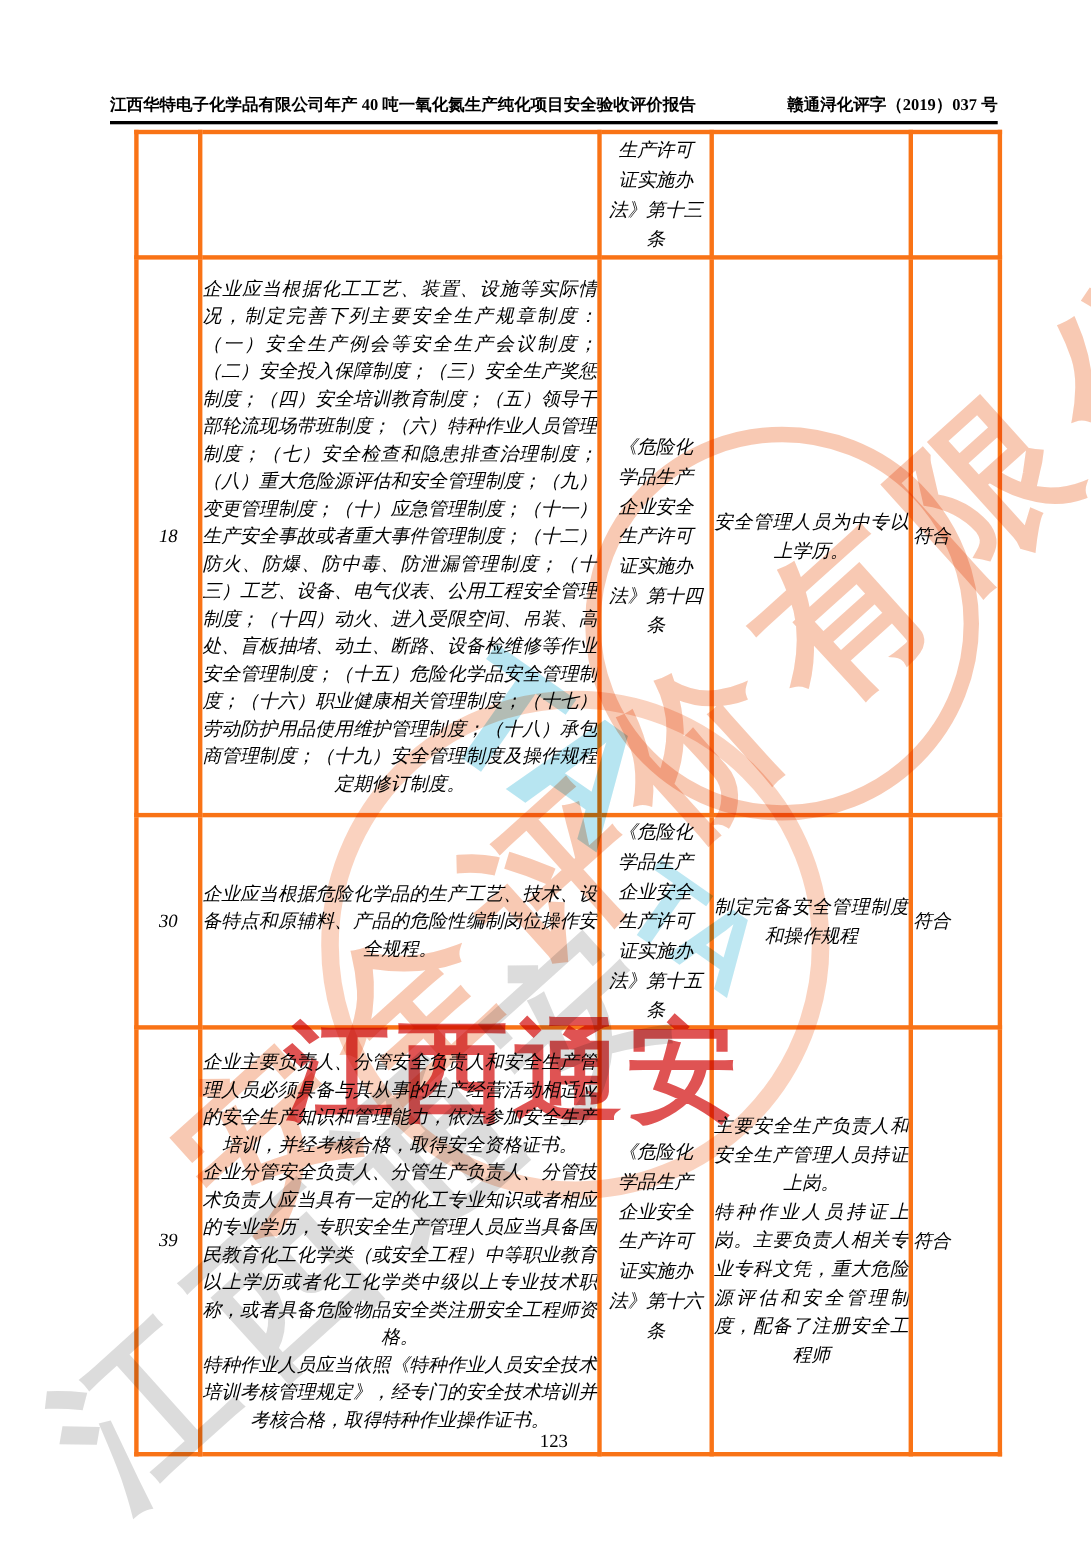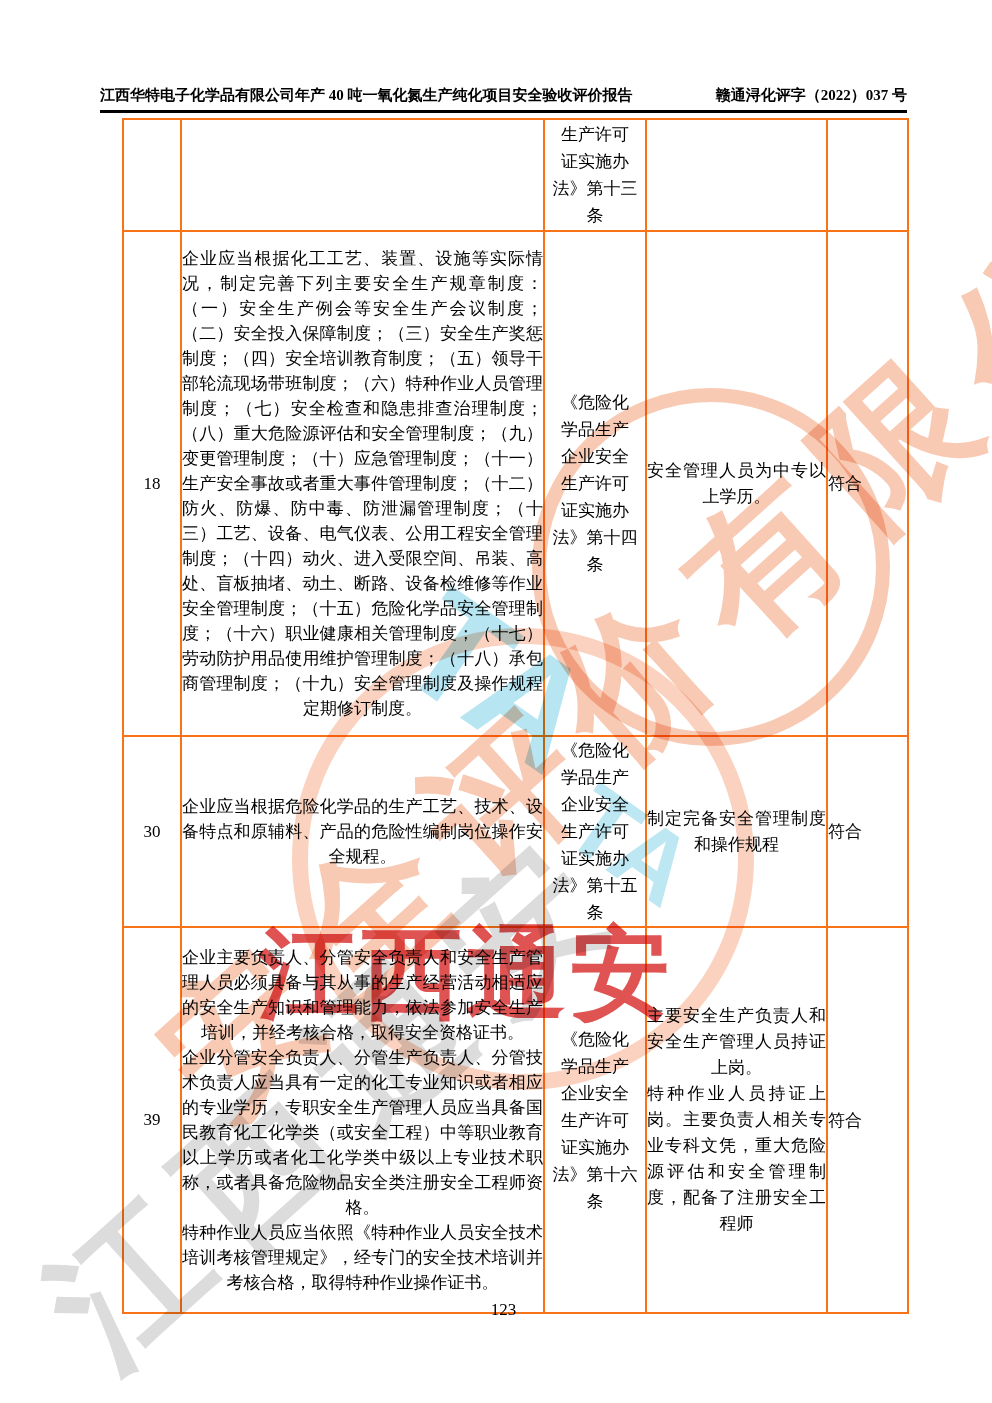--- a/index.html
+++ b/index.html
@@ -14,21 +14,21 @@
     display:flex; justify-content:space-between; align-items:baseline;
     font-size:15px; font-weight:bold; white-space:nowrap;
   }
   .header-rule { position:absolute; left:100px; top:110px; width:807px; height:3px; background:#000; }
 
   
   .ctable {
     position:absolute; left:122px; top:118px; width:785px; z-index:1;
     border-collapse:collapse; table-layout:fixed; font-size:17px;
   }
-  .ctable td { border:2px solid #f97316; vertical-align:middle; padding:0; overflow:hidden; }
+  .ctable td { border:4px solid #f97316; vertical-align:middle; padding:0; overflow:hidden;font-style:italic; }
   tr.row-0  td { height:110px; }
   tr.row-19 td { height:503px; }
   tr.row-20 td { height:177px; }
   tr.row-21 td { height:384px; }
   .c-no   { text-align:center; }
   .c-req  { text-align:justify; text-align-last:center; white-space:pre-line;
             padding:4px 11px; line-height:25px; }
   .c-basis{ text-align:center; white-space:pre-line; line-height:27px; }
   .c-find { text-align:justify; text-align-last:center; white-space:pre-line;
             padding:0 12px; line-height:26px; }
@@ -64,21 +64,21 @@
     font-family:"Liberation Sans","DejaVu Sans",sans-serif;
     color:rgba(124,207,230,0.50); transform:rotate(35deg); transform-origin:0 0; }
 </style>
 </head>
 <body>
 
 <div class="page">
 
   <div class="header">
     <span>江西华特电子化学品有限公司年产 40 吨一氧化氮生产纯化项目安全验收评价报告</span>
-    <span>赣通浔化评字（2022）037 号</span>
+    <span>赣通浔化评字（2019）037 号</span>
   </div>
   <div class="header-rule"></div>
 
   <table class="ctable">
     <colgroup>
       <col style="width:58px">
         <col style="width:363px">
         <col style="width:102px">
       <col style="width:181px">
         <col style="width:81px">

